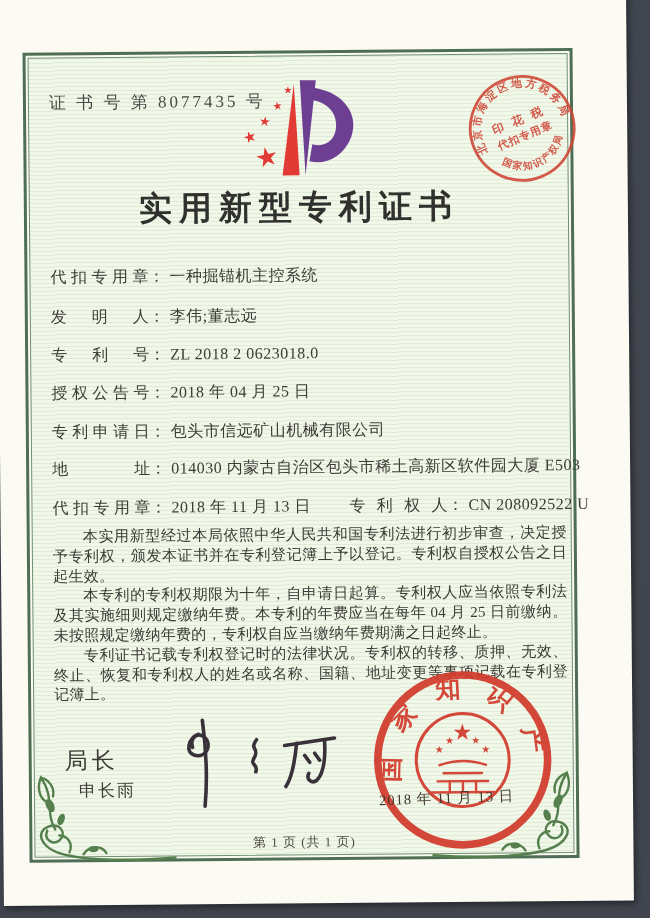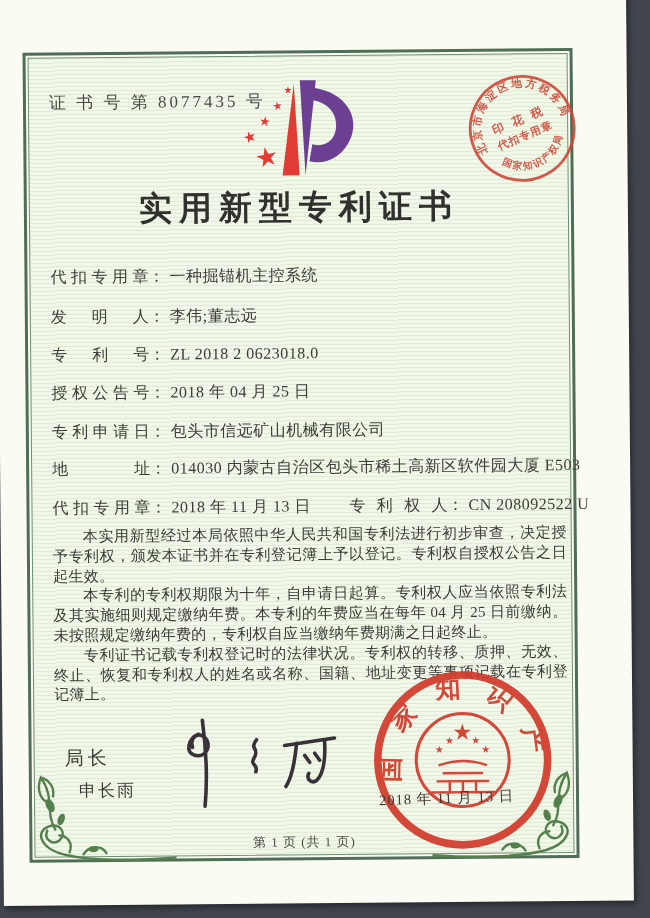--- a/index.html
+++ b/index.html
@@ -58,21 +58,21 @@
   .lbl.wide { width:98px; }
   .colon { display:inline-block; }
   .val { margin-left:5px; letter-spacing:0.5px; }
   .grant-no { position:absolute; left:297px; top:0; white-space:nowrap; }
   .paras {
     position:absolute; left:48px; top:528px; width:514px;
     font-size:15px; line-height:19.8px; color:#3a3a36;
     text-align:justify;
   }
   .paras p { text-indent:2em; letter-spacing:0.3px; }
-  .sign-title { position:absolute; left:58px; top:746px; font-size:19px; color:#3c3b37; letter-spacing:4px; }
+  .sign-title { position:absolute; left:58px; top:746px; font-size:23px; color:#3c3b37; letter-spacing:4px; }
   .sign-name  { position:absolute; left:72px; top:780px; font-size:17px; color:#3c3b37; letter-spacing:2px; }
   .signature-svg { position:absolute; left:158px; top:716px; width:190px; height:100px; }
   .seal-main { position:absolute; left:360px; top:668px; width:192px; height:192px; opacity:0.92; }
   .seal-date {
     position:absolute; left:372px; top:792px; width:190px;
     font-size:14.5px; color:#40372d; letter-spacing:1px;
     transform:rotate(-1.5deg); z-index:6; white-space:nowrap;
   }
   .seal-tax { position:absolute; left:460px; top:72px; width:122px; height:122px; transform:rotate(-22deg); opacity:0.88; }
   .footer {

